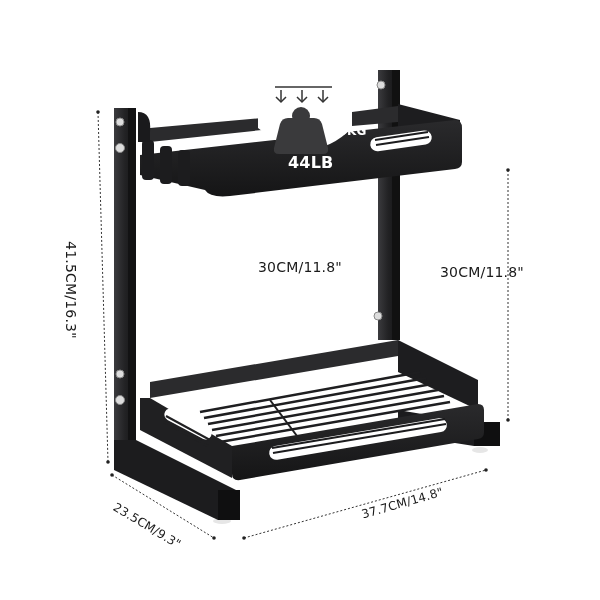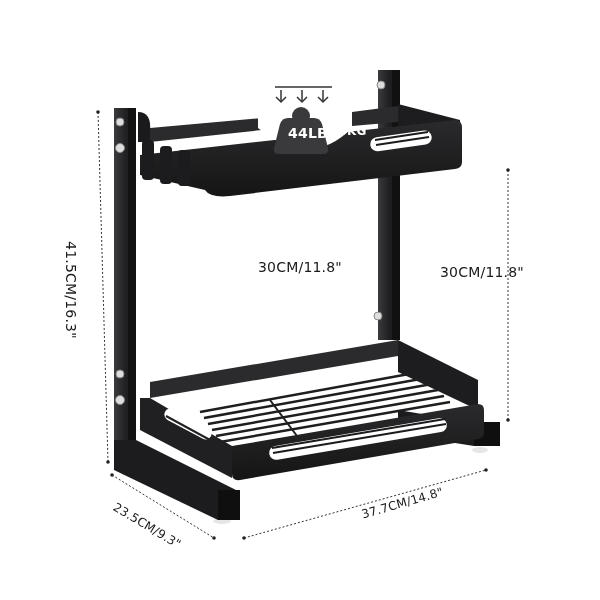--- a/index.html
+++ b/index.html
@@ -152,21 +152,21 @@
       </g>
       <g>
         <circle cx="301" cy="116" r="9" fill="#3a3a3c"></circle>
         <path d="M288,118 L314,118 Q320,118 322,124 L328,148 Q329,154 323,154 L279,154 Q273,154 274,148 L280,124 Q282,118 288,118 Z" fill="#3a3a3c"></path>
       </g>
     </g>
   </svg>
 
   
   <div class="dim-label" style="left:286px; top:124px; font-size:12px; font-weight:bold; color:#fff;margin-left:44px;">20KG</div>
-  <div class="dim-label" style="left:288px; top:125px; font-size:14px; font-weight:bold; color:#fff;">44LB</div>
+  <div class="dim-label" style="left:288px; top:153px; font-size:16px; font-weight:bold; color:#fff;">44LB</div>
 
   
   <div class="dim-label" style="left:22px; top:282px; transform:rotate(90deg); transform-origin:center;">41.5CM/16.3"</div>
   <div class="dim-label" style="left:258px; top:259px;">30CM/11.8"</div>
   <div class="dim-label" style="left:440px; top:264px;">30CM/11.8"</div>
   <div class="dim-label" style="left:118px; top:500px; font-size:12px; transform:rotate(31deg); transform-origin:left top;">23.5CM/9.3"</div>
   <div class="dim-label" style="left:360px; top:508px; font-size:12px; transform:rotate(-16deg); transform-origin:left top;">37.7CM/14.8"</div>
 </div>
 
 </body></html>

